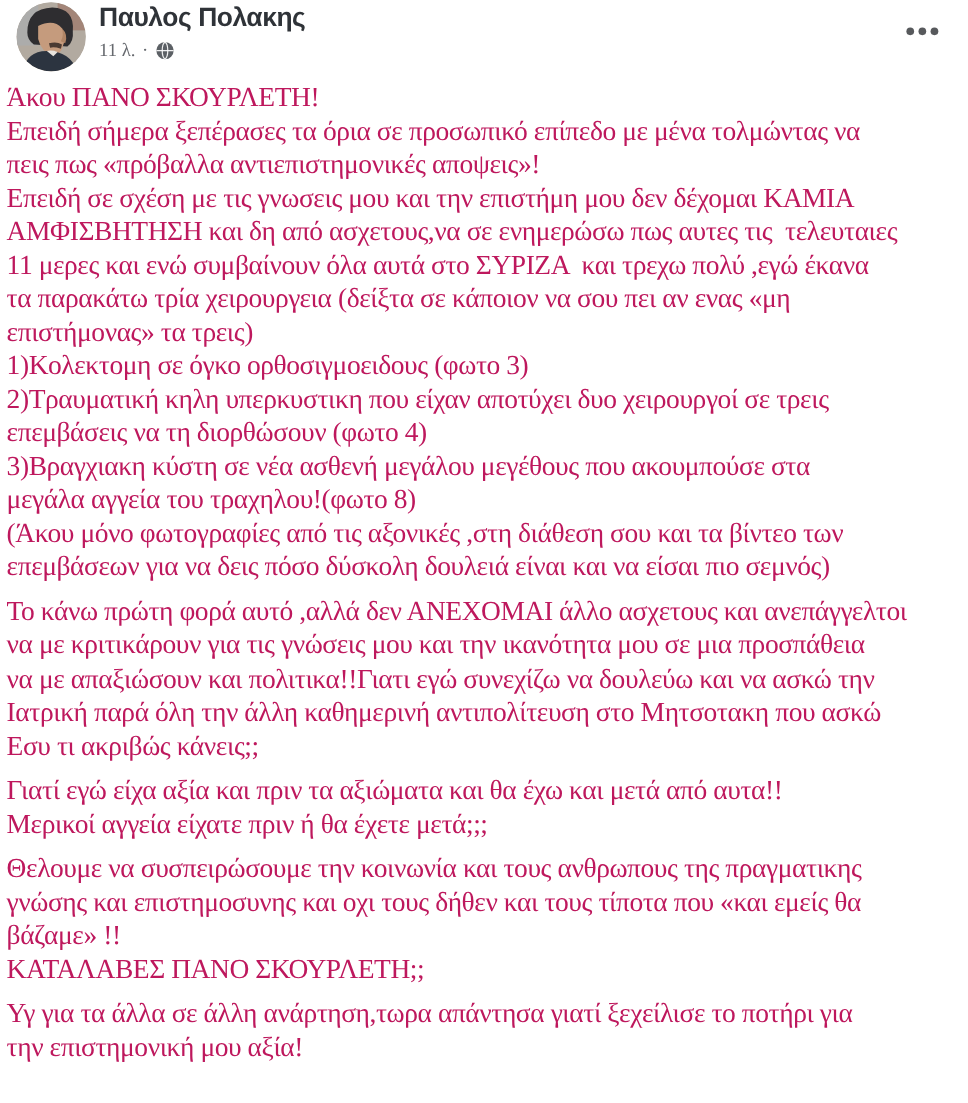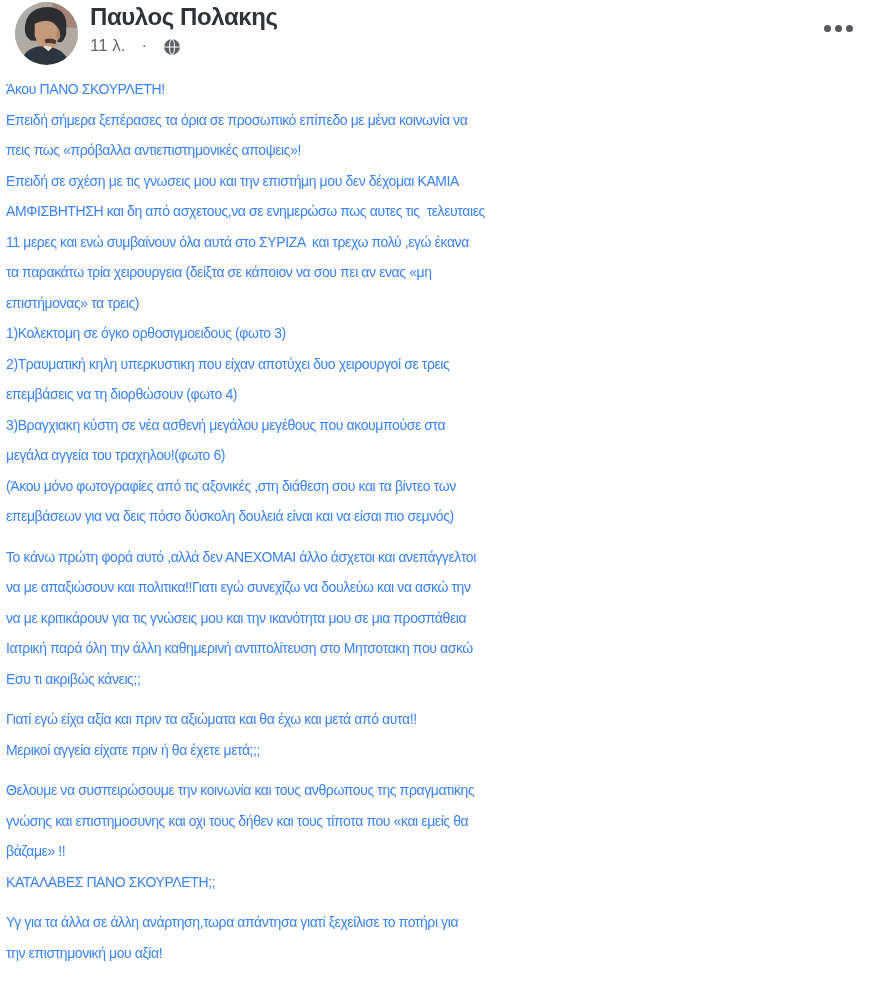--- a/index.html
+++ b/index.html
@@ -45,24 +45,25 @@
     color: #2f3338;
     letter-spacing: -0.4px;
     cursor: pointer;
     white-space: nowrap;
   }
   .post-meta {
     position: absolute;
     left: 90px;
     top: 36px;
     display: flex;
-    align-items: flex-end;
-    gap: 16px;
+    align-items: center;
+    gap: 6px;
     font-size: 17px;
     color: #66696e;
+    font-family: Liberation Serif, serif;
   }
   .timestamp { cursor: pointer; }
   .meta-separator { color: #66696e; }
   .globe { width: 18px; height: 18px; display: block; }
   .more-options {
     position: absolute;
     right: 20px;
     top: 14px;
     width: 44px;
     height: 28px;
@@ -74,23 +75,24 @@
     border-radius: 6px;
   }
   .more-options .dot {
     width: 7px;
     height: 7px;
     border-radius: 50%;
     background: #57595c;
   }
   .post-text {
     padding: 0 10px 0 6px;
-    font-size: 14px;
-    color: #3b82f6;
+    font-size: 25px;
+    color: #be185d;
     letter-spacing: -0.4px;
+    font-family: Liberation Serif, serif;
   }
   .post-paragraph { margin: 0 0 10px 0; }
   .post-paragraph:last-child { margin-bottom: 12px; }
   .line {
     line-height: 30.5px;
     min-height: 30.5px;
     white-space: pre-wrap;
   }
 </style>
 </head>
@@ -138,40 +140,40 @@
       <span class="dot"></span>
       <span class="dot"></span>
     </div>
 
   </div>
 
   <div class="post-text">
 
     <div class="post-paragraph">
       <div class="line">Άκου ΠΑΝΟ ΣΚΟΥΡΛΕΤΗ!</div>
-      <div class="line">Επειδή σήμερα ξεπέρασες τα όρια σε προσωπικό επίπεδο με μένα κοινωνία να</div>
+      <div class="line">Επειδή σήμερα ξεπέρασες τα όρια σε προσωπικό επίπεδο με μένα τολμώντας να</div>
       <div class="line">πεις πως «πρόβαλλα αντιεπιστημονικές αποψεις»!</div>
       <div class="line">Επειδή σε σχέση με τις γνωσεις μου και την επιστήμη μου δεν δέχομαι ΚΑΜΙΑ</div>
       <div class="line">ΑΜΦΙΣΒΗΤΗΣΗ και δη από ασχετους,να σε ενημερώσω πως αυτες τις  τελευταιες</div>
       <div class="line">11 μερες και ενώ συμβαίνουν όλα αυτά στο ΣΥΡΙΖΑ  και τρεχω πολύ ,εγώ έκανα</div>
       <div class="line">τα παρακάτω τρία χειρουργεια (δείξτα σε κάποιον να σου πει αν ενας «μη</div>
       <div class="line">επιστήμονας» τα τρεις)</div>
       <div class="line">1)Κολεκτομη σε όγκο ορθοσιγμοειδους (φωτο 3)</div>
       <div class="line">2)Τραυματική κηλη υπερκυστικη που είχαν αποτύχει δυο χειρουργοί σε τρεις</div>
       <div class="line">επεμβάσεις να τη διορθώσουν (φωτο 4)</div>
       <div class="line">3)Βραγχιακη κύστη σε νέα ασθενή μεγάλου μεγέθους που ακουμπούσε στα</div>
-      <div class="line">μεγάλα αγγεία του τραχηλου!(φωτο 6)</div>
+      <div class="line">μεγάλα αγγεία του τραχηλου!(φωτο 8)</div>
       <div class="line">(Άκου μόνο φωτογραφίες από τις αξονικές ,στη διάθεση σου και τα βίντεο των</div>
       <div class="line">επεμβάσεων για να δεις πόσο δύσκολη δουλειά είναι και να είσαι πιο σεμνός)</div>
     </div>
 
     <div class="post-paragraph">
-      <div class="line">Το κάνω πρώτη φορά αυτό ,αλλά δεν ΑΝΕΧΟΜΑΙ άλλο άσχετοι και ανεπάγγελτοι</div>
+      <div class="line">Το κάνω πρώτη φορά αυτό ,αλλά δεν ΑΝΕΧΟΜΑΙ άλλο ασχετους και ανεπάγγελτοι</div>
+      <div class="line">να με κριτικάρουν για τις γνώσεις μου και την ικανότητα μου σε μια προσπάθεια</div>
       <div class="line">να με απαξιώσουν και πολιτικα!!Γιατι εγώ συνεχίζω να δουλεύω και να ασκώ την</div>
-      <div class="line">να με κριτικάρουν για τις γνώσεις μου και την ικανότητα μου σε μια προσπάθεια</div>
       <div class="line">Ιατρική παρά όλη την άλλη καθημερινή αντιπολίτευση στο Μητσοτακη που ασκώ</div>
       <div class="line">Εσυ τι ακριβώς κάνεις;;</div>
     </div>
 
     <div class="post-paragraph">
       <div class="line">Γιατί εγώ είχα αξία και πριν τα αξιώματα και θα έχω και μετά από αυτα!!</div>
       <div class="line">Μερικοί αγγεία είχατε πριν ή θα έχετε μετά;;;</div>
     </div>
 
     <div class="post-paragraph">

